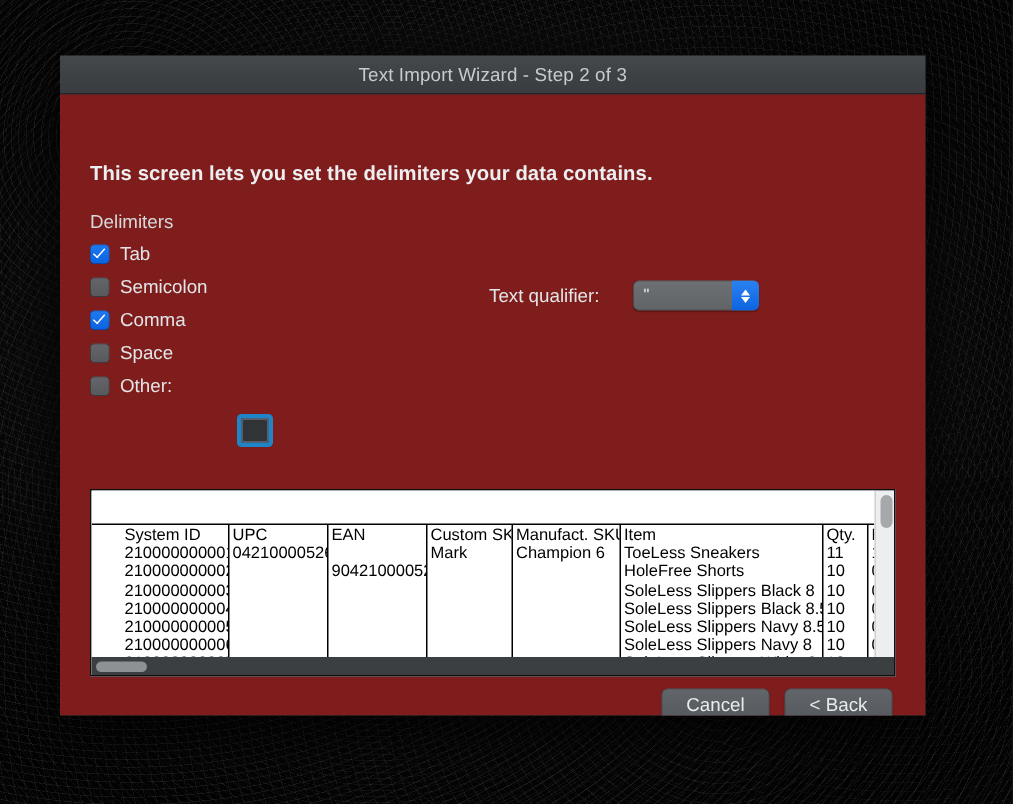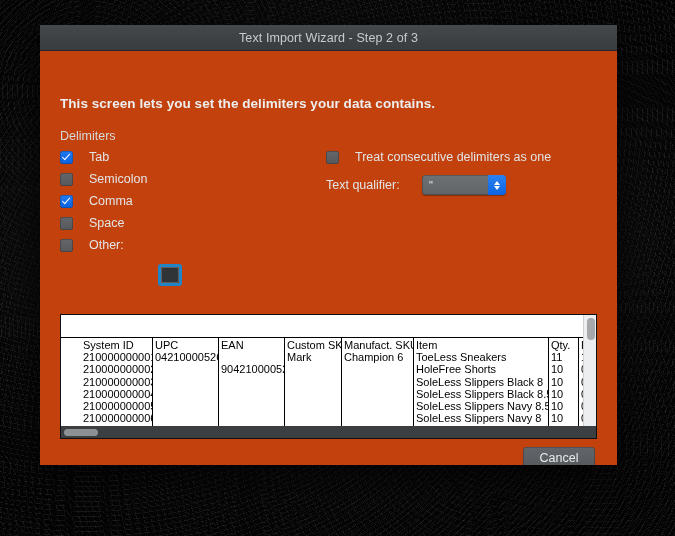--- a/index.html
+++ b/index.html
@@ -32,21 +32,21 @@
       repeating-radial-gradient(circle at 37% 61%, rgba(210,210,210,0.11) 0 0.5px, transparent 0.5px 4px),
       repeating-radial-gradient(circle at 89% 29%, rgba(180,180,180,0.10) 0 0.5px, transparent 0.5px 6px);
     mask-image: radial-gradient(ellipse 64% 58% at 48% 45%, transparent 0%, transparent 52%, #000 74%, #000 100%);
     -webkit-mask-image: radial-gradient(ellipse 64% 58% at 48% 45%, transparent 0%, transparent 52%, #000 74%, #000 100%);
   }
 
   
   #dialog {
     position: absolute;
     left: 40px;
-    top: 25px;
+    top: 37px;
     width: 577px;
     height: 440px;
     background: #33373a;
     box-shadow: 0 10px 38px rgba(0,0,0,0.85);
     overflow: hidden;
   }
   #titlebar {
     height: 25px;
     background: linear-gradient(to bottom, #45494c 0%, #3d4144 55%, #393d40 100%);
     border-bottom: 1px solid #222528;
@@ -56,21 +56,21 @@
   }
   #titlebar .title {
     font-size: 12.5px;
     color: #c8cbcd;
     letter-spacing: 0.1px;
   }
 
   #body {
     position: relative;
     height: 414px;
-    background: #c2410c;
+    background: #7f1d1d;
   }
 
   .headline {
     position: absolute;
     left: 20px;
     top: 45px;
     font-size: 13.5px;
     font-weight: bold;
     color: #eceef0;
     letter-spacing: 0.05px;
@@ -80,21 +80,21 @@
     position: absolute;
     font-size: 12.5px;
     color: #d6d9db;
   }
 
   
   .cb-row {
     position: absolute;
     display: flex;
     align-items: center;
-    gap: 16px;
+    gap: 7px;
     font-size: 12.5px;
     color: #e2e5e7;
     white-space: nowrap;
   }
   .cbox {
     width: 13px;
     height: 13px;
     border-radius: 3px;
     background: linear-gradient(to bottom, #646669 0%, #56585b 100%);
     box-shadow: inset 0 0 0 0.5px rgba(0,0,0,0.45);
@@ -336,24 +336,20 @@
       <span>Space</span>
     </div>
     <div class="cb-row" style="left:20px; top:187px;">
       <span class="cbox"></span>
       <span>Other:</span>
     </div>
 
     <div id="other-input"></div>
     <div id="other-field-wrap"></div>
 
-    <div class="cb-row" style="left:286px; top:99px;">
-      <span class="cbox"></span>
-      <span>Treat consecutive delimiters as one</span>
-    </div>
 
     <div class="tq-label">Text qualifier:</div>
     <div id="tq-popup">
       <span id="tq-value">"</span>
       <span id="tq-stepper">
         <span class="chev up"></span>
         <span class="chev down"></span>
       </span>
     </div>
 
@@ -375,16 +371,17 @@
       <div id="v-scroll">
         <div id="v-thumb"></div>
       </div>
       <div id="h-scroll">
         <div id="h-thumb"></div>
       </div>
     </div>
 
     <div id="buttons">
       <div class="btn">Cancel</div>
+      <div class="btn">&lt; Back</div>
     </div>
 
   </div>
 </div>
 
 </body></html>

